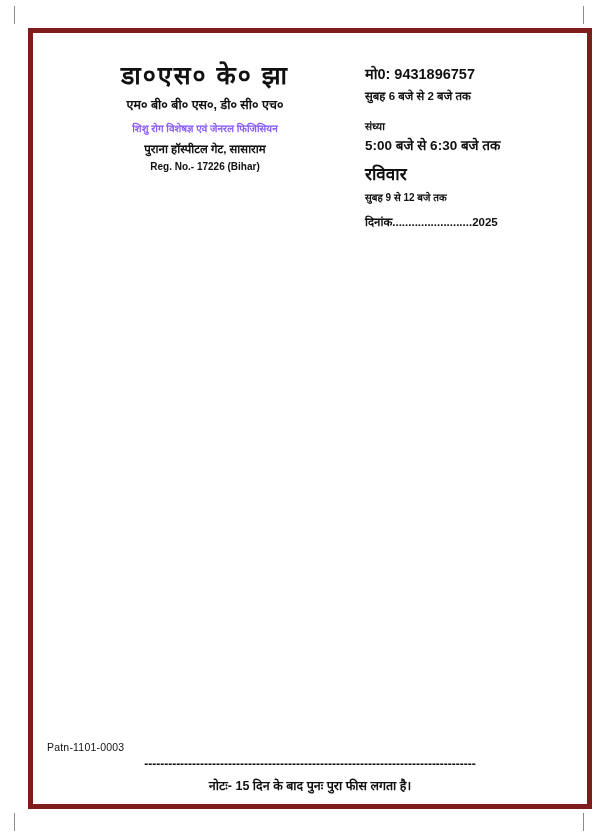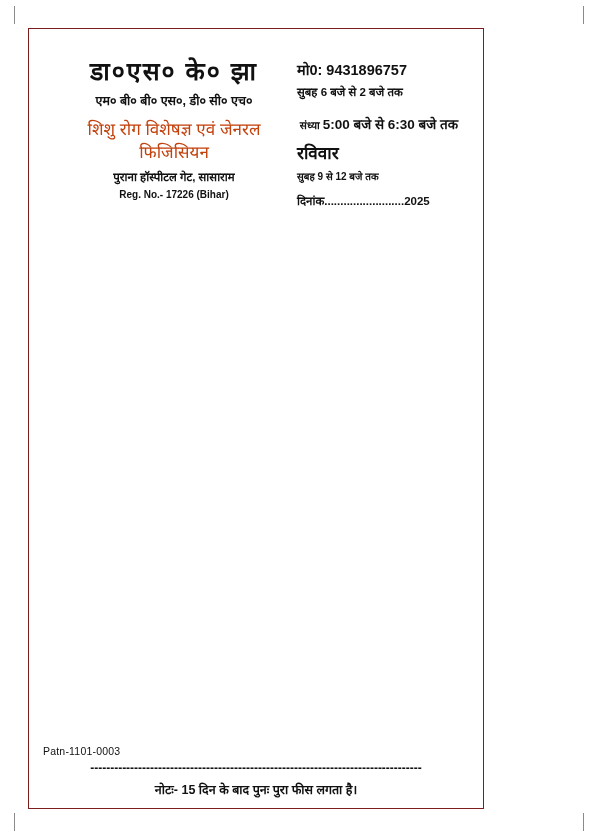--- a/index.html
+++ b/index.html
@@ -21,23 +21,23 @@
   .crop {
     position: absolute;
     background: #8a8a8a;
   }
   .crop.v { width: 1px; height: 18px; }
 
   .sheet {
     position: absolute;
     left: 28px;
     top: 28px;
-    width: 456px;
+    width: 564px;
     height: 781px;
-    border: 1px solid #7f1d1d;
+    border: 5px solid #7f1d1d;
     box-sizing: border-box;
   }
 
   .header {
     position: absolute;
     left: 0;
     top: 0;
     width: 100%;
     box-sizing: border-box;
     padding: 28px 22px 0 22px;
@@ -58,23 +58,23 @@
     line-height: 1.15;
     margin: 0 0 6px 0;
   }
   .degrees {
     font-size: 12.5px;
     font-weight: bold;
     color: #111;
     margin: 0 0 8px 0;
   }
   .specialty {
-    font-size: 17px;
-    font-weight: normal;
-    color: #c2410c;
+    font-size: 10px;
+    font-weight: bold;
+    color: #8b5cf6;
     margin: 0 0 6px 0;
   }
   .address {
     font-size: 11.5px;
     font-weight: bold;
     color: #111;
     margin: 0 0 5px 0;
   }
   .regno {
     font-size: 10px;
@@ -98,20 +98,21 @@
     font-weight: bold;
     color: #111;
     margin: 0 0 7px 0;
   }
   .evening-row {
     display: flex;
     align-items: baseline;
     justify-content: center;
     gap: 3px;
     margin: 16px 0 8px 0;
+    flex-direction: column;
   }
   .evening-label {
     font-size: 10.5px;
     font-weight: bold;
     color: #111;
   }
   .evening-time {
     font-size: 13.5px;
     font-weight: bold;
     color: #111;

